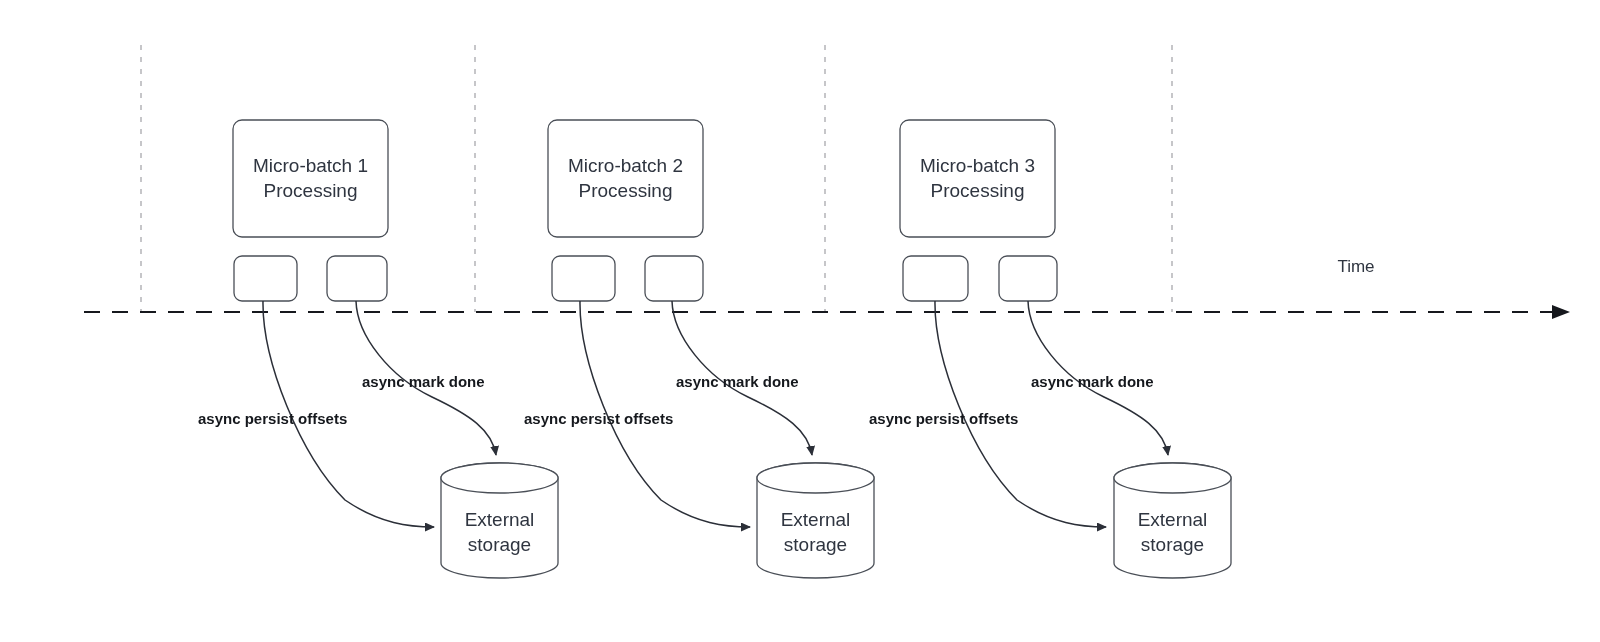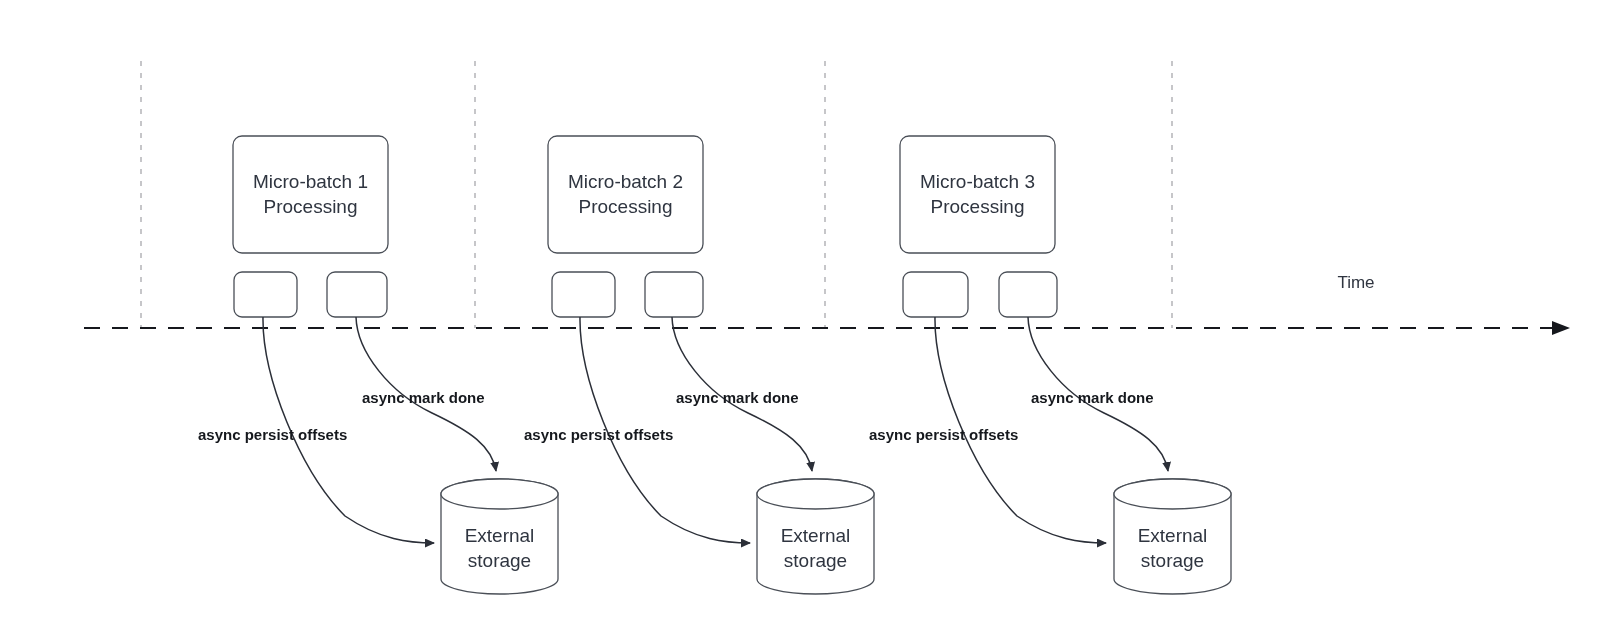--- a/index.html
+++ b/index.html
@@ -11,21 +11,20 @@
     width: 1600px;
     height: 642px;
     overflow: hidden;
     font-family: "Liberation Sans", sans-serif;
   }
   #diagram-root {
     position: relative;
     width: 1600px;
     height: 554px;
     background: #ffffff;
-    margin-top: 16px;
   }
   svg#diagram-canvas {
     position: absolute;
     top: 0;
     left: 0;
     width: 1600px;
     height: 642px;
     display: block;
   }
   .box-label {

